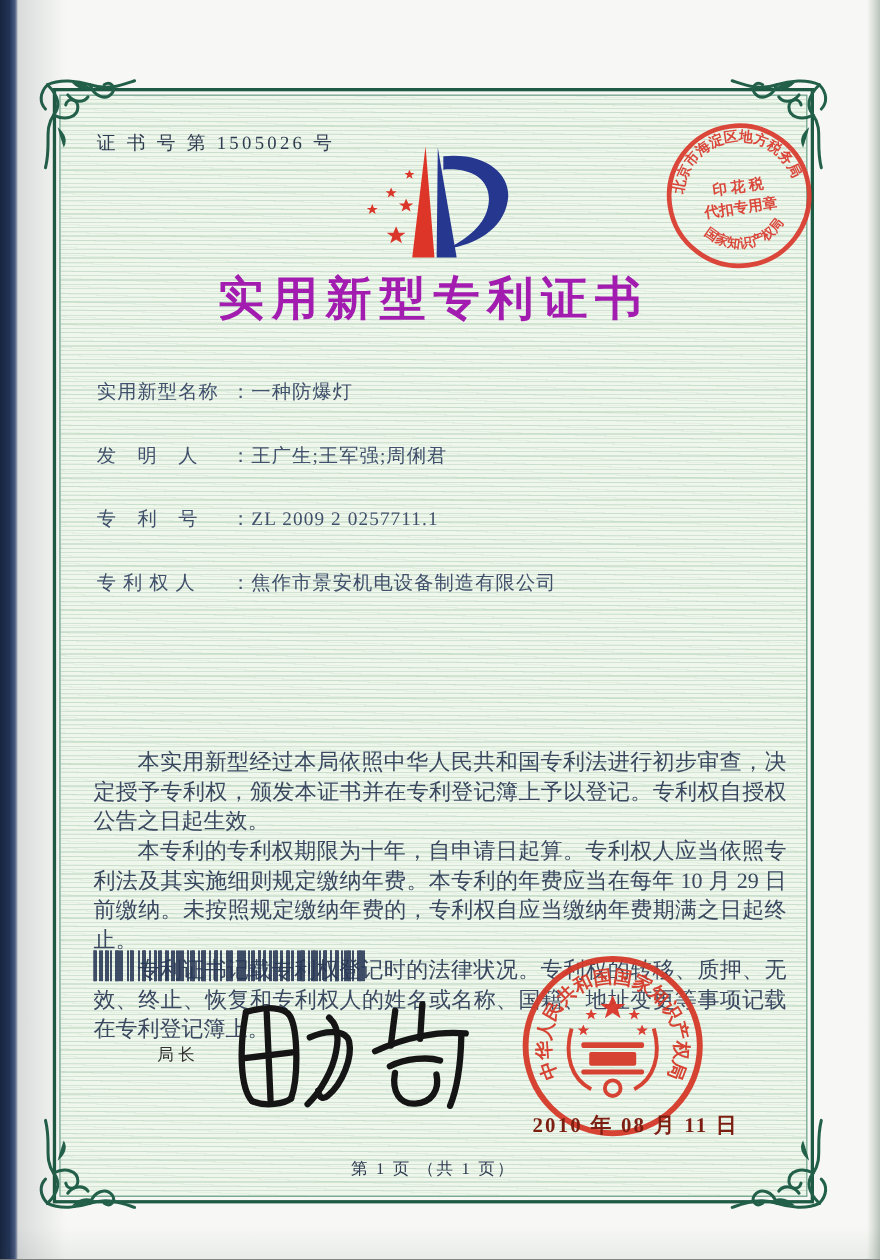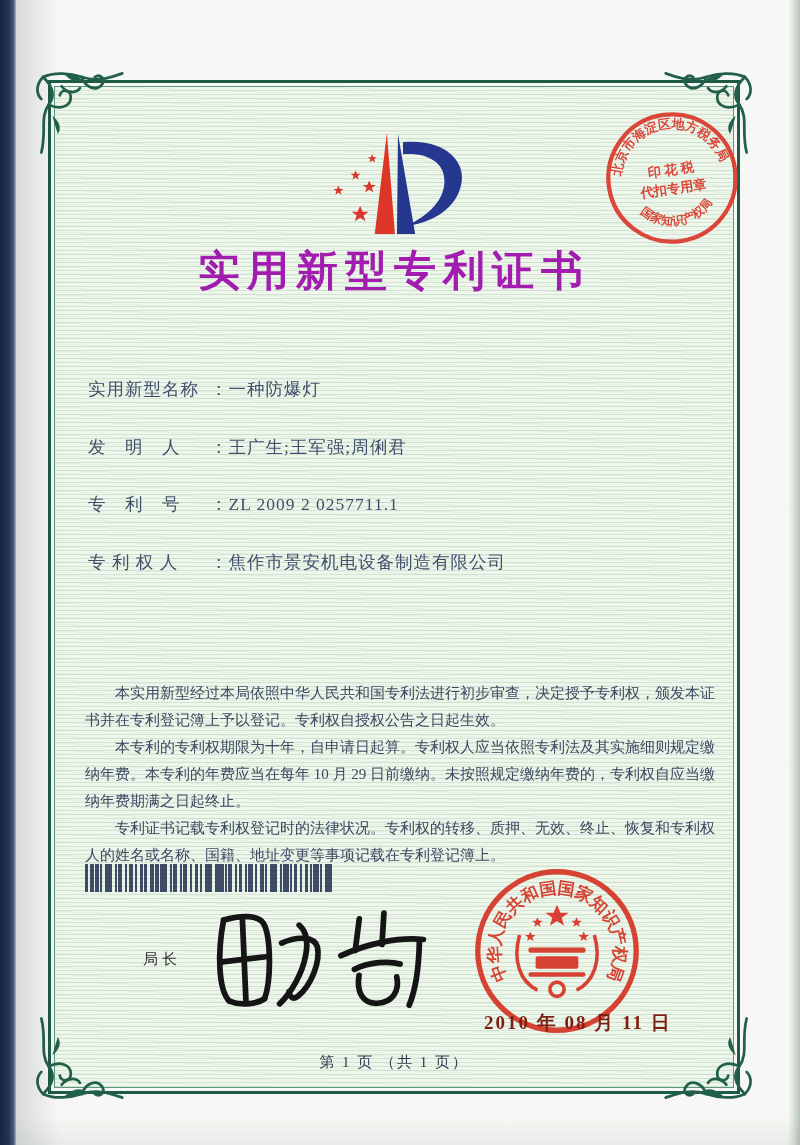--- a/index.html
+++ b/index.html
@@ -24,24 +24,24 @@
   .corner{position:absolute;width:92px;height:92px;color:#23604a;}
   .c-tl{left:34px;top:66px;transform:scaleY(-1);}
   .c-tr{right:46px;top:66px;transform:scale(-1,-1);}
   .c-bl{left:34px;bottom:40px;}
   .c-br{right:46px;bottom:40px;transform:scaleX(-1);}
   
   .cert-no{position:absolute;left:88px;top:118px;font-size:17px;letter-spacing:3px;color:#2e3b50;}
   .logo{position:absolute;left:322px;top:130px;width:156px;height:106px;}
   .title{position:absolute;left:48px;top:243px;width:692px;text-align:center;
          font-size:42px;font-weight:bold;letter-spacing:7px;color:#a21caf;}
-  .fields{position:absolute;left:88px;top:344px;width:620px;font-size:17.5px;color:#40506b;margin-top:33px;}
+  .fields{position:absolute;left:88px;top:344px;width:620px;font-size:17.5px;color:#40506b;}
   .field-row{height:57.5px;letter-spacing:1px;}
   .field-row .lbl{display:inline-block;min-width:122px;}
-  .paras{position:absolute;left:85px;top:680px;width:630px;font-size:15px;line-height:27px;
+  .paras{position:absolute;left:85px;top:680px;width:630px;font-size:20px;line-height:27px;
          color:#3a4860;text-align:justify;}
   .paras p{margin:0;text-indent:2em;}
   .barcode{position:absolute;left:85px;top:864px;width:248px;height:28px;opacity:.88;
          background:
            repeating-linear-gradient(90deg,#273655 0 2px,rgba(0,0,0,0) 2px 5px),
            repeating-linear-gradient(90deg,#273655 0 3px,rgba(0,0,0,0) 3px 11px),
            repeating-linear-gradient(90deg,rgba(0,0,0,0) 0 7px,#273655 7px 9px,rgba(0,0,0,0) 9px 13px);}
   .sig-title{position:absolute;left:143px;top:950px;font-size:15px;letter-spacing:4px;color:#2f2f2f;}
   .sig-svg{position:absolute;left:195px;top:895px;width:240px;height:125px;}
   .stamp-top{position:absolute;left:596px;top:102px;width:152px;height:152px;transform:rotate(-8deg);opacity:.92;}
@@ -91,20 +91,21 @@
     </svg>
   <svg class="corner c-bl">
       <use href="#cornerOrn"></use>
     </svg>
   <svg class="corner c-br">
       <use href="#cornerOrn"></use>
     </svg>
 
   <div class="page-shade"></div>
 
+  <div class="cert-no">证 书 号 第 1505026 号</div>
 
   <svg class="logo" viewBox="0 0 150 105">
     <polygon points="62,3 70,103 50,103" fill="#dd3527"></polygon>
     <polygon points="73,4 90,103 72,103" fill="#25378f"></polygon>
     <path d="M78 12 C118 8 140 30 136 52 C132 78 106 92 82 95 C104 84 118 70 119 52 C120 32 102 22 78 24 Z" fill="#25378f"></path>
     <use href="#star5" x="0" y="0" width="9" height="9" transform="translate(43,24)"></use>
     <use href="#star5" x="0" y="0" width="10" height="10" transform="translate(26,40)"></use>
     <use href="#star5" x="0" y="0" width="10" height="10" transform="translate(9,55)"></use>
     <use href="#star5" x="0" y="0" width="13" height="13" transform="translate(38,50)"></use>
     <use href="#star5" x="0" y="0" width="17" height="17" transform="translate(27,75)"></use>

